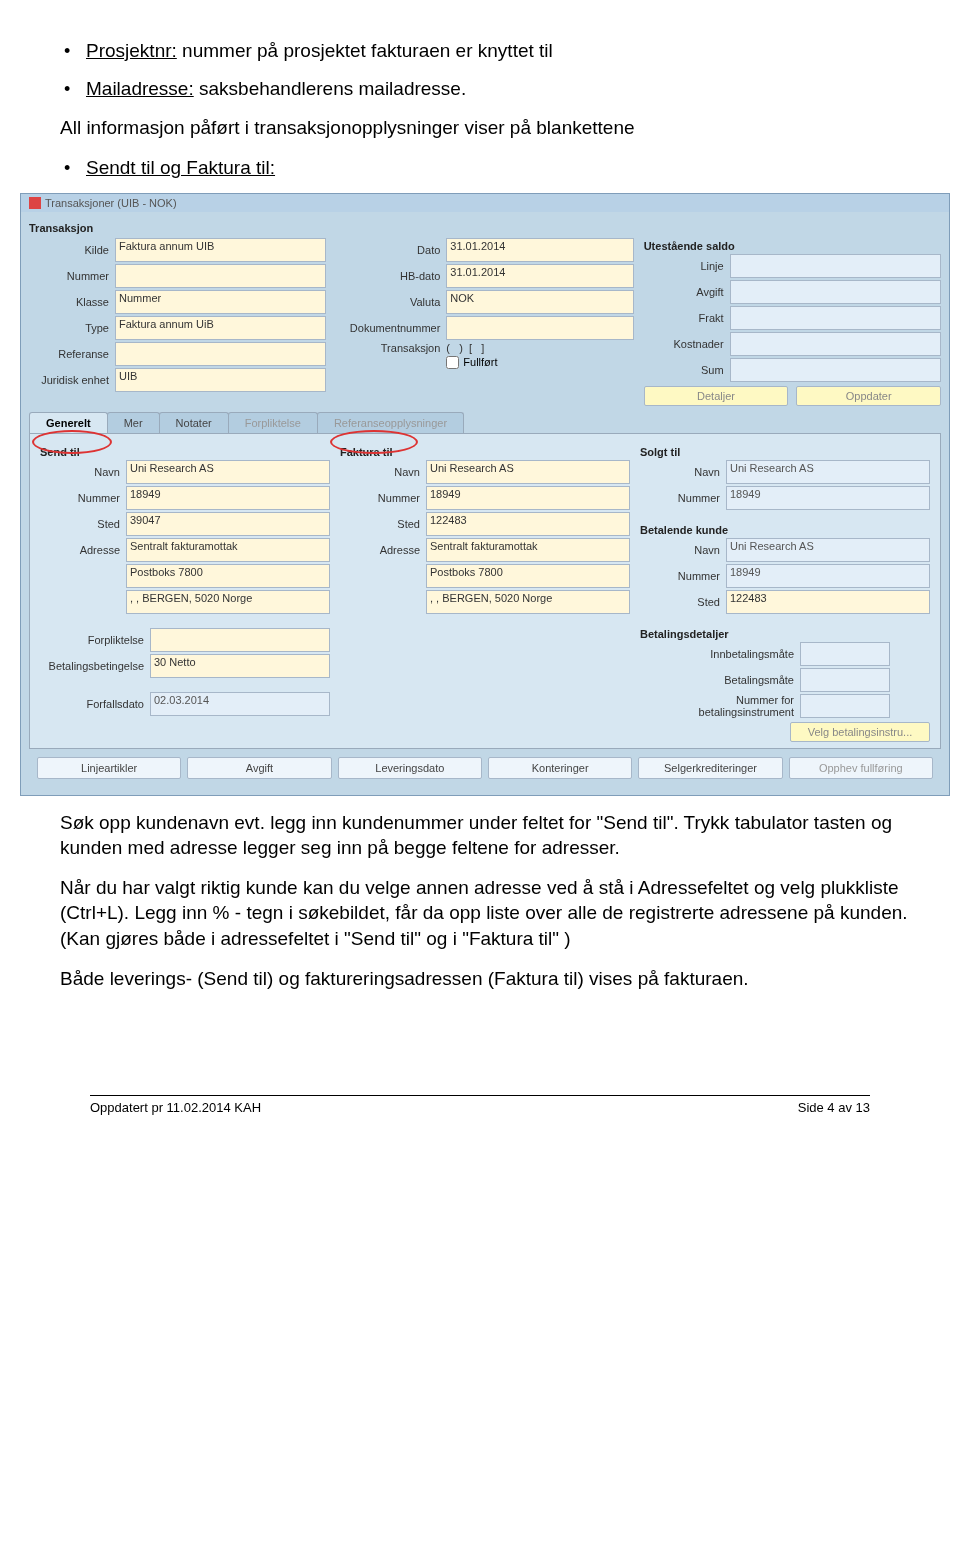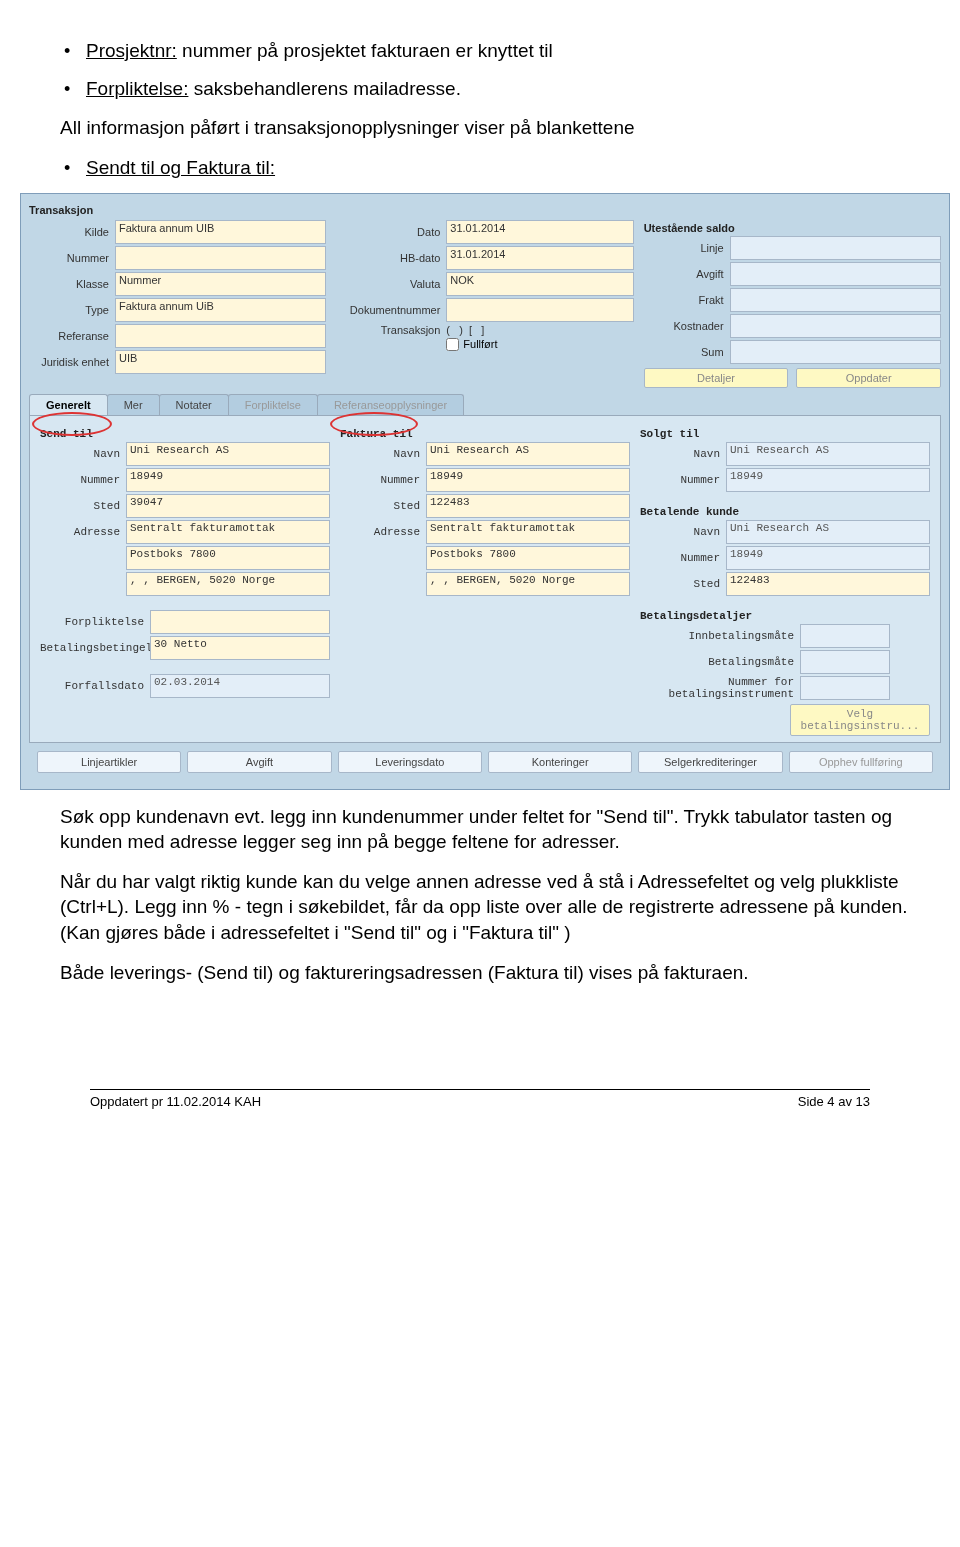--- a/index.html
+++ b/index.html
@@ -24,21 +24,21 @@
   .row label { width: 86px; text-align: right; padding-right: 6px; color: #333; }
   .row .fld { flex: 1; background: #fff7db; border: 1px solid #a7b7c9; height: 24px; font-size: 11px; padding: 0 3px; line-height: 15px; overflow: hidden; white-space: nowrap; color: #333; }
   .row .ro { background: #e3eef8; color:#555; }
   .btns { display:flex; gap:8px; margin-top:4px; }
   .gbtn { flex:1; background:#fef9c3; border:1px solid #a7b7c9; color:#888; font-size:11px; padding:3px 0; text-align:center; border-radius:2px; }
 
   .tabs { display:flex; gap:0; border-bottom:1px solid #9ab; margin: 6px 0 0 0; font-size:11px; }
   .tab { padding:4px 16px; background:#b3cde0; border:1px solid #9ab; border-bottom:none; margin-right:-1px; color:#444; border-radius:3px 3px 0 0; }
   .tab.active { background:#d7e7f2; font-weight:bold; color:#000; }
 
-  .thirds { display:flex; gap:10px; background:#d7e7f2; border:1px solid #9ab; border-top:none; padding:8px 10px 6px 10px;font-family:Liberation Mono, monospace; }
+  .thirds { display:flex; gap:10px; background:#d7e7f2; border:1px solid #9ab; border-top:none; padding:8px 10px 6px 10px; }
 
   .circle { position:absolute; border:2px solid #d33; border-radius:50%; pointer-events:none; }
 
   .bottomtabs { display:flex; gap:6px; padding:8px; }
   .btab { flex:1; background:#eef5fb; border:1px solid #a7b7c9; font-size:11px; text-align:center; padding:4px 0; color:#444; border-radius:2px; }
   .btab.dis { color:#999; }
 
   .footer { border-top:1px solid #000; margin:80px 90px 0 90px; padding-top:4px; display:flex; justify-content:space-between; font-size:13px; }
 
   .txlabel { color:#333; }
@@ -46,30 +46,34 @@
 </head>
 <body>
 
 <div class="page">
   <div class="doc-text">
     <ul class="bullets">
       <li>
         <span class="u">Prosjektnr:</span><span> nummer på prosjektet fakturaen er knyttet til</span>
       </li>
       <li>
-        <span class="u">Forpliktelse:</span><span> saksbehandlerens mailadresse.</span>
+        <span class="u">Mailadresse:</span><span> saksbehandlerens mailadresse.</span>
       </li>
     </ul>
     <p class="para">All informasjon påført i transaksjonopplysninger viser på blankettene</p>
     <ul class="bullets para">
       <li><span class="u">Sendt til og Faktura til:</span></li>
     </ul>
   </div>
 
   <div class="shot">
+    <div class="shot-title">
+      <span class="ico"></span>
+      <span>Transaksjoner (UIB - NOK)</span>
+    </div>
     <div class="shot-body">
       <div class="section-head">Transaksjon</div>
       <div class="columns">
         <div class="col">
           <div class="row">
               <label>Kilde</label>
               <div class="fld">Faktura annum UIB</div>
             </div>
           <div class="row">
               <label>Nummer</label>

